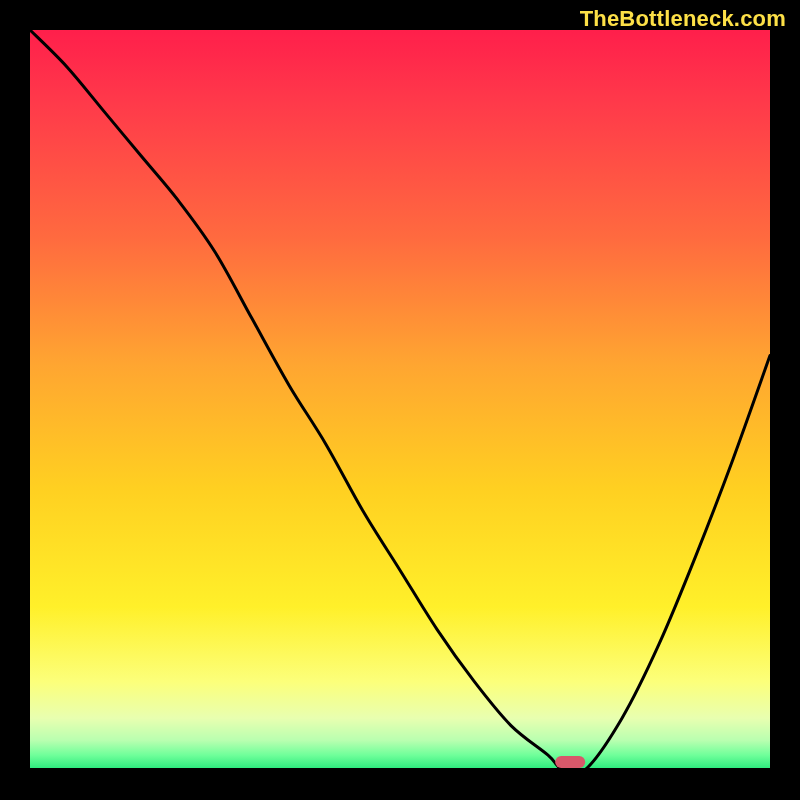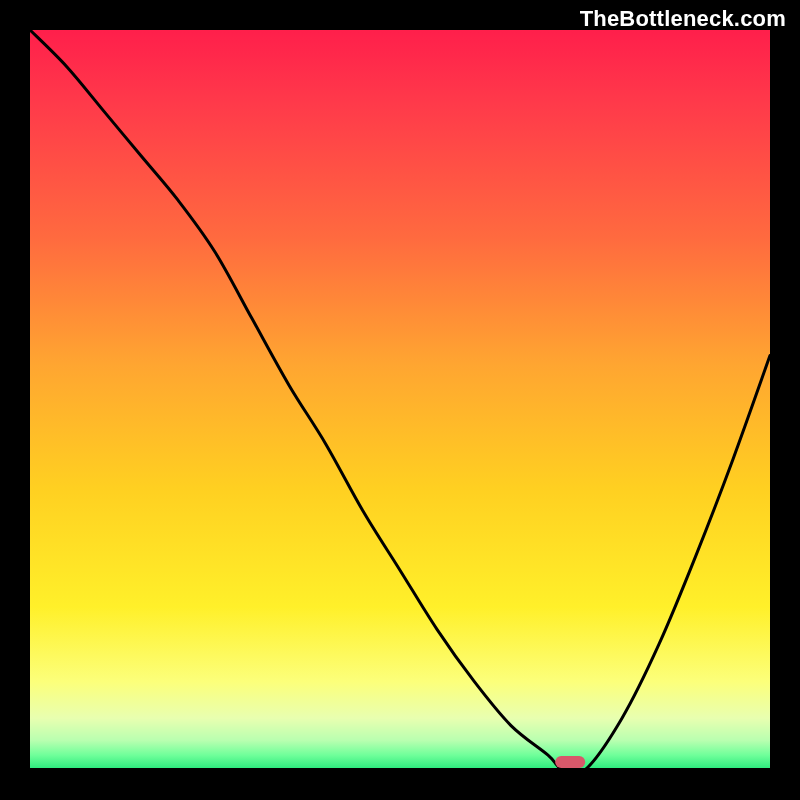--- a/index.html
+++ b/index.html
@@ -26,21 +26,21 @@
     height: 740px;
     
   }
   .watermark {
     position: absolute;
     top: 6px;
     right: 14px;
     font-family: Arial, Helvetica, sans-serif;
     font-size: 22px;
     font-weight: 600;
-    color: #ffffff;
+    color: #fde047;
     letter-spacing: 0.2px;
   }
 </style>
 </head>
 <body>
 <div class="frame">
 
   <svg class="plot" viewBox="0 0 740 740" width="740" height="740" preserveAspectRatio="none">
     <defs>
 

